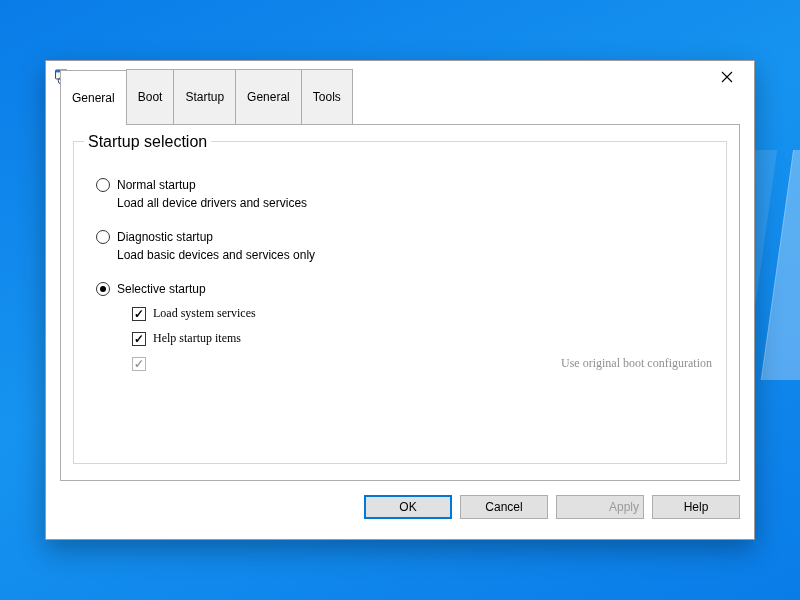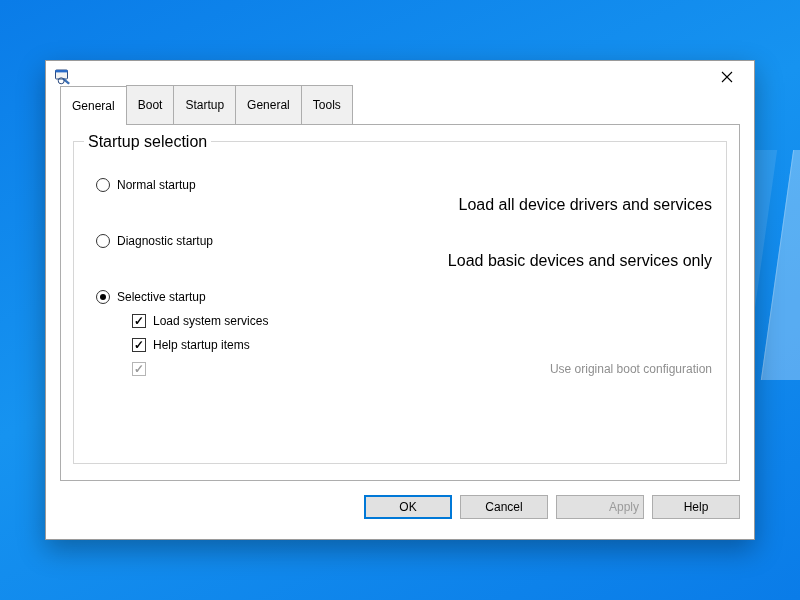--- a/index.html
+++ b/index.html
@@ -16,35 +16,35 @@
 
   .titlebar { height:32px; display:flex; align-items:center; padding:0 4px 0 8px; }
   .titlebar .icon { width:18px; height:18px; margin-right:8px; position:relative; }
   .titlebar .icon svg { width:18px; height:18px; display:block; }
   .close-btn { margin-left:auto; width:46px; height:32px; display:flex; align-items:center; justify-content:center; }
   .close-btn svg { width:12px; height:12px; stroke:#000; stroke-width:1.1; }
 
   .client { position:absolute; left:14px; right:14px; top:38px; bottom:14px; }
 
   .tabs { height:25px; display:flex; align-items:flex-end; position:relative; z-index:1; }
-  .tab { padding:12px 11px; border:1px solid #adadad; border-bottom:none; background:#f0f0f0; margin-right:-1px; font-size:12px; position:relative; }
+  .tab { padding:20px 11px; border:1px solid #adadad; border-bottom:none; background:#f0f0f0; margin-right:-1px; font-size:12px; position:relative; }
   .tab.active { background:#fff; font-weight:400; z-index:2; top:1px; }
   .tabpanel { border:1px solid #adadad; position:absolute; left:0; right:0; top:25px; bottom:44px; background:#fff; padding:16px 12px; }
 
   .groupbox { position:relative; border:1px solid #d6d6d6; height:100%; padding:16px 14px 10px 20px; }
   .groupbox-legend { position:absolute; top:-9px; left:10px; background:#fff; padding:0 4px; font-size:16px; color:#000; }
 
   .option-block { margin-bottom:14px; padding-left:2px;margin-top:20px; }
   .radio-row { display:flex; align-items:center; gap:7px; }
   .radio { width:14px; height:14px; border:1px solid #333; border-radius:50%; display:inline-flex; align-items:center; justify-content:center; background:#fff; }
   .radio.selected::after { content:""; width:6px; height:6px; background:#000; border-radius:50%; }
-  .option-desc { margin:4px 0 0 21px; font-size:16px; color:#000;text-align:right; }
+  .option-desc { margin:4px 0 0 21px; font-size:12px; color:#000; }
 
   .sub-checks { margin:10px 0 0 36px; }
-  .check-row { display:flex; align-items:center; gap:7px; margin-bottom:10px; }
+  .check-row { display:flex; align-items:center; gap:7px; margin-bottom:10px;font-family:Liberation Serif, serif; }
   .check-row.disabled { color:#8f8f8f;justify-content:space-between; }
   .checkbox { width:14px; height:14px; border:1px solid #333; background:#fff; display:inline-flex; align-items:center; justify-content:center; }
   .checkbox.checked::after { content:"✓"; font-size:12px; line-height:10px; color:#000; font-weight:700; }
   .check-row.disabled .checkbox { border-color:#b5b5b5; }
   .check-row.disabled .checkbox.checked::after { color:#9a9a9a; }
 
   .button-row { position:absolute; right:0; bottom:0; height:36px; display:flex; gap:8px; align-items:center;margin-left:20px; }
   .btn { width:88px; height:24px; border:1px solid #adadad; background:#e1e1e1; font-size:12px; font-family:inherit; display:inline-flex; align-items:center; justify-content:center; }
   .btn.default { border:2px solid #0078d7; background:#e1e1e1; }
   .btn.disabled { color:#9b9b9b;padding-left:48px; }

